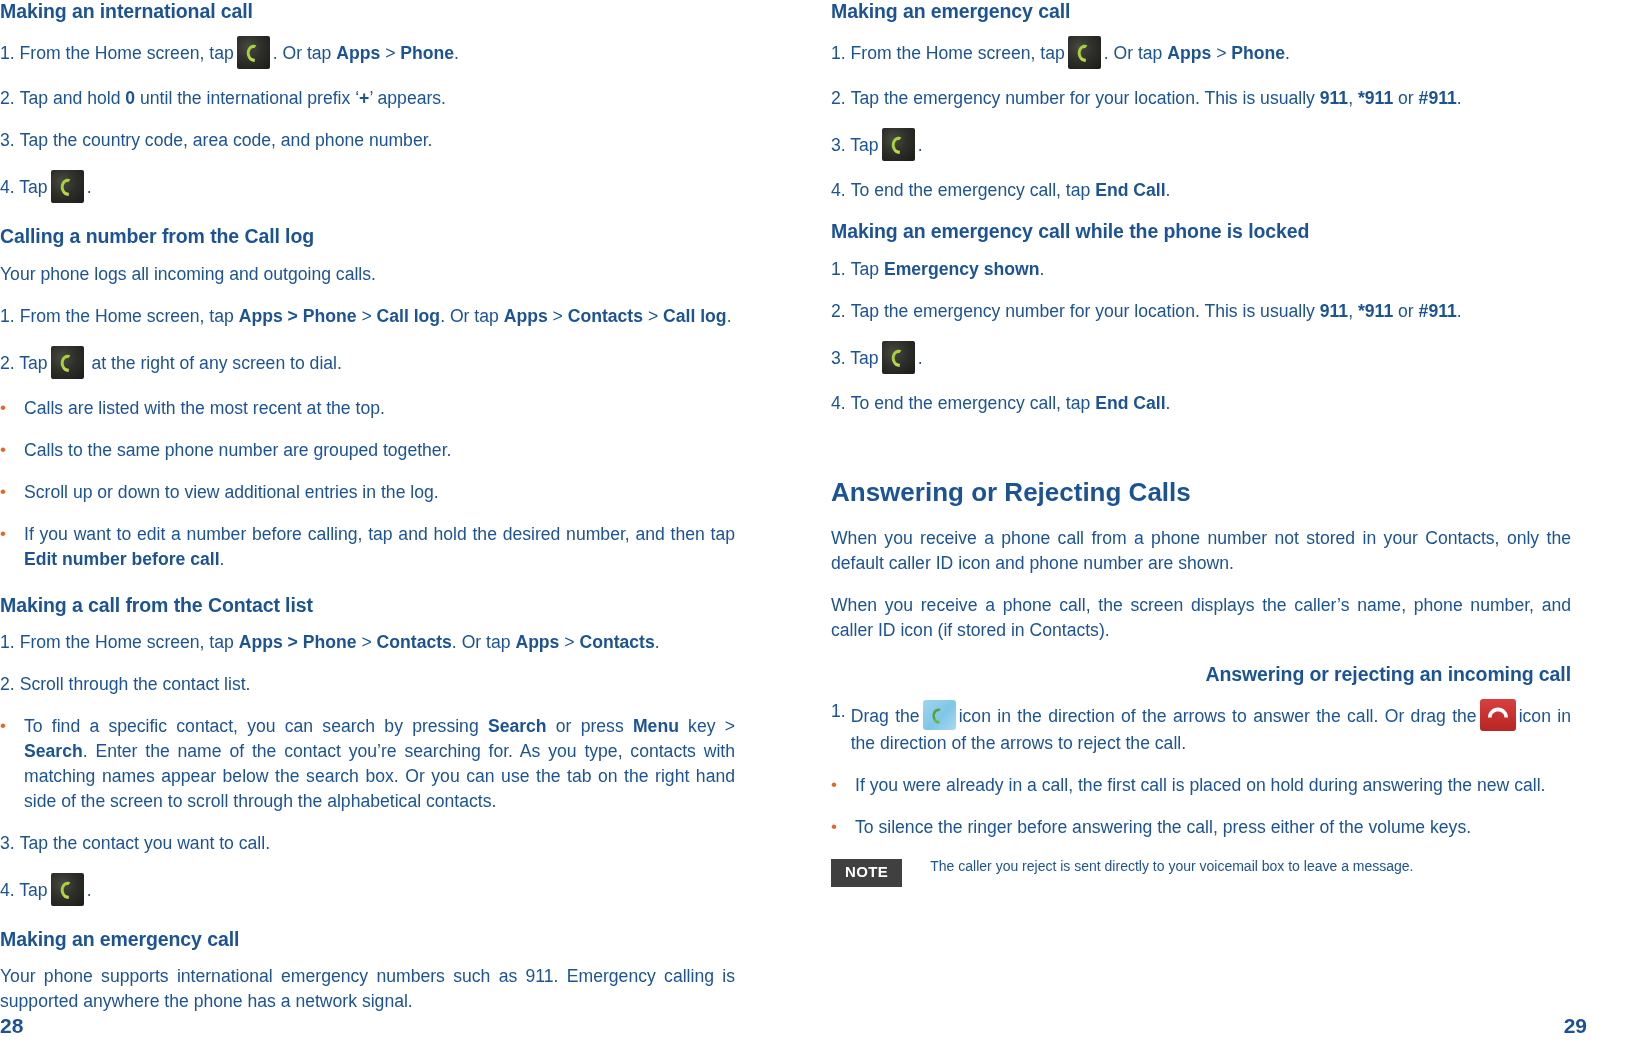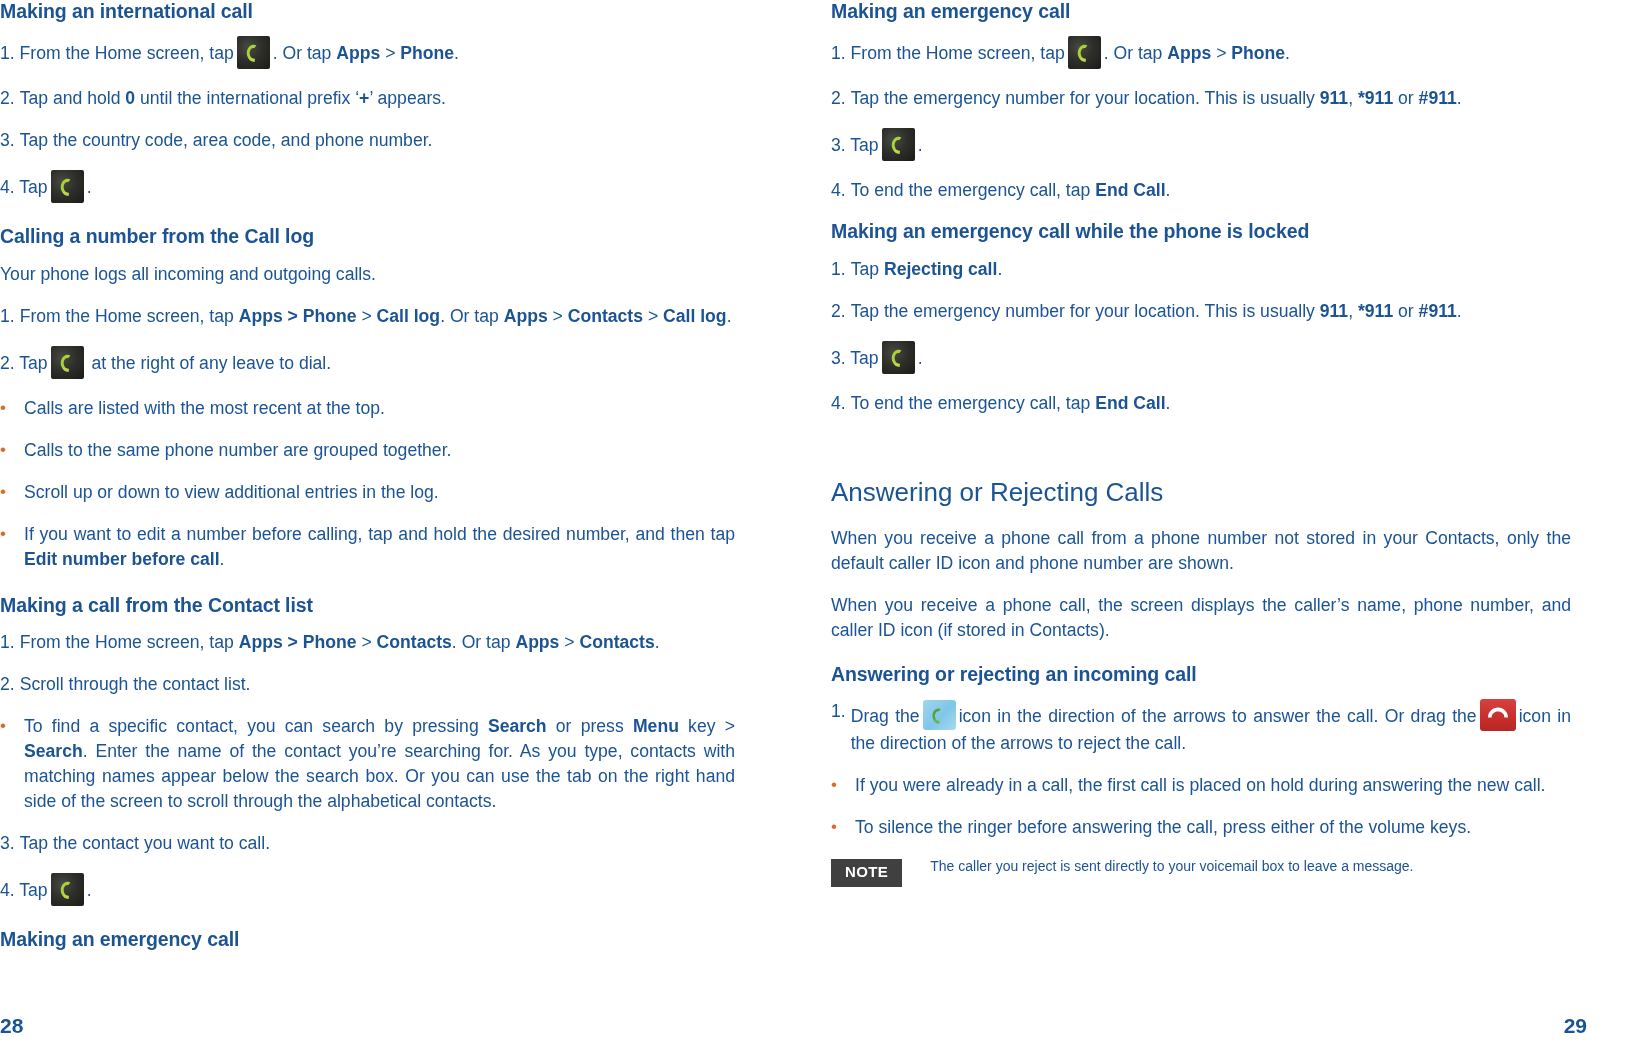--- a/index.html
+++ b/index.html
@@ -45,21 +45,21 @@
   h3.sub {
     font-size: 19.5px;
     font-weight: bold;
     color: #1b5394;
     margin: 0 0 13px 0;
     line-height: 1.2;
     letter-spacing: -0.1px;
   }
   h2.section {
     font-size: 26px;
-    font-weight: normal;
+    font-weight: bold;
     color: #1b5394;
     margin: 0 0 18px 0;
     line-height: 1.2;
   }
   p.body {
     font-size: 17.6px;
     line-height: 1.42;
     margin: 0 0 17px 0;
     color: #1b5394;
     text-align: justify;
@@ -238,21 +238,21 @@
 
       <div class="num-item">
         <span class="num">1.</span>
         <span class="txt"><span>From the Home screen, tap </span><b>Apps &gt; Phone</b><span> &gt; </span><b>Call log</b><span>. Or tap </span><b>Apps</b><span> &gt; </span><b>Contacts</b><span> &gt; </span><b>Call log</b><span>.</span></span>
       </div>
 
       <div class="num-item">
         <span class="txt nojust"><span>2.</span> <span>Tap</span><span class="icon-phone"><svg width="25" height="25" viewBox="0 0 25 25">
                 <path d="M7.5 18.5 C4.8 14.8 5.2 9.0 9.0 6.0 C11.0 4.4 13.9 4.2 15.4 5.4 L13.2 8.2 C12.4 7.7 11.3 7.9 10.5 8.6 C8.3 10.5 8.1 14.0 9.6 16.4 Z" fill="#a8d13a"></path>
                 <path d="M9.0 16.3 C10.3 18.0 12.2 19.0 14.0 18.8 L13.6 21.9 C10.9 22.1 8.6 20.7 7.4 18.6 Z" fill="#b7d94a"></path>
-              </svg></span> <span>at the right of any leave to dial.</span></span>
+              </svg></span> <span>at the right of any screen to dial.</span></span>
       </div>
 
       <div class="bullet-item">
         <span class="dot">•</span>
         <span class="txt nojust">Calls are listed with the most recent at the top.</span>
       </div>
       <div class="bullet-item">
         <span class="dot">•</span>
         <span class="txt nojust">Calls to the same phone number are grouped together.</span>
       </div>
@@ -289,20 +289,21 @@
 
       <div class="num-item">
         <span class="txt nojust"><span>4.</span> <span>Tap</span><span class="icon-phone"><svg width="25" height="25" viewBox="0 0 25 25">
                 <path d="M7.5 18.5 C4.8 14.8 5.2 9.0 9.0 6.0 C11.0 4.4 13.9 4.2 15.4 5.4 L13.2 8.2 C12.4 7.7 11.3 7.9 10.5 8.6 C8.3 10.5 8.1 14.0 9.6 16.4 Z" fill="#a8d13a"></path>
                 <path d="M9.0 16.3 C10.3 18.0 12.2 19.0 14.0 18.8 L13.6 21.9 C10.9 22.1 8.6 20.7 7.4 18.6 Z" fill="#b7d94a"></path>
               </svg></span><span>.</span></span>
       </div>
 
       <h3 class="sub" style="margin-top:22px;">Making an emergency call</h3>
 
+      <p class="body">Your phone supports international emergency numbers such as 911. Emergency calling is supported anywhere the phone has a network signal.</p>
 
     </div>
     <div class="folio folio-left">28</div>
   </div>
 
   <div class="page page-right">
     <div class="col-inner-right">
 
       <h3 class="sub">Making an emergency call</h3>
 
@@ -327,21 +328,21 @@
 
       <div class="num-item">
         <span class="num">4.</span>
         <span class="txt nojust"><span>To end the emergency call, tap </span><b>End Call</b><span>.</span></span>
       </div>
 
       <h3 class="sub">Making an emergency call while the phone is locked</h3>
 
       <div class="num-item">
         <span class="num">1.</span>
-        <span class="txt nojust"><span>Tap </span><b>Rejecting call</b><span>.</span></span>
+        <span class="txt nojust"><span>Tap </span><b>Emergency shown</b><span>.</span></span>
       </div>
 
       <div class="num-item">
         <span class="num">2.</span>
         <span class="txt"><span>Tap the emergency number for your location. This is usually </span><b>911</b><span>, </span><b>*911</b><span> or </span><b>#911</b><span>.</span></span>
       </div>
 
       <div class="num-item">
         <span class="txt nojust"><span>3.</span> <span>Tap</span><span class="icon-phone"><svg width="25" height="25" viewBox="0 0 25 25">
                 <path d="M7.5 18.5 C4.8 14.8 5.2 9.0 9.0 6.0 C11.0 4.4 13.9 4.2 15.4 5.4 L13.2 8.2 C12.4 7.7 11.3 7.9 10.5 8.6 C8.3 10.5 8.1 14.0 9.6 16.4 Z" fill="#a8d13a"></path>
@@ -354,21 +355,21 @@
         <span class="txt nojust"><span>To end the emergency call, tap </span><b>End Call</b><span>.</span></span>
       </div>
 
       <div class="spacer-lg"></div>
 
       <h2 class="section">Answering or Rejecting Calls</h2>
 
       <p class="body">When you receive a phone call from a phone number not stored in your Contacts, only the default caller ID icon and phone number are shown.</p>
       <p class="body">When you receive a phone call, the screen displays the caller’s name, phone number, and caller ID icon (if stored in Contacts).</p>
 
-      <h3 class="sub" style="margin-top:20px;">Answering or rejecting an incoming call</h3>
+      <h3 class="sub" style="margin-top:20px;text-align:right;">Answering or rejecting an incoming call</h3>
 
       <div class="num-item">
         <span class="num">1.</span>
         <span class="txt"><span>Drag the</span><span class="icon-answer"><svg width="27" height="24" viewBox="0 0 27 24">
                 <path d="M8.0 17.5 C5.6 14.2 6.0 9.2 9.3 6.6 C11.0 5.2 13.5 5.0 14.8 6.0 L12.9 8.5 C12.2 8.1 11.2 8.3 10.5 8.9 C8.6 10.5 8.4 13.6 9.7 15.7 Z" fill="#5aa13c"></path>
                 <path d="M9.3 15.7 C10.4 17.2 12.1 18.1 13.7 17.9 L13.3 20.6 C10.9 20.8 8.9 19.6 7.8 17.7 Z" fill="#6cb34a"></path>
               </svg></span><span>icon in the direction of the arrows to answer the call. Or drag the</span><span class="icon-reject"><svg width="26" height="22" viewBox="0 0 26 22">
                 <path d="M3 13.5 C3 7.6 8.0 3.6 13 3.6 C18 3.6 23 7.6 23 13.5 L19.4 13.5 C19.4 9.8 16.6 7.4 13 7.4 C9.4 7.4 6.6 9.8 6.6 13.5 Z" fill="#ffffff"></path>
               </svg></span><span>icon in the direction of the arrows to reject the call.</span></span>
       </div>

